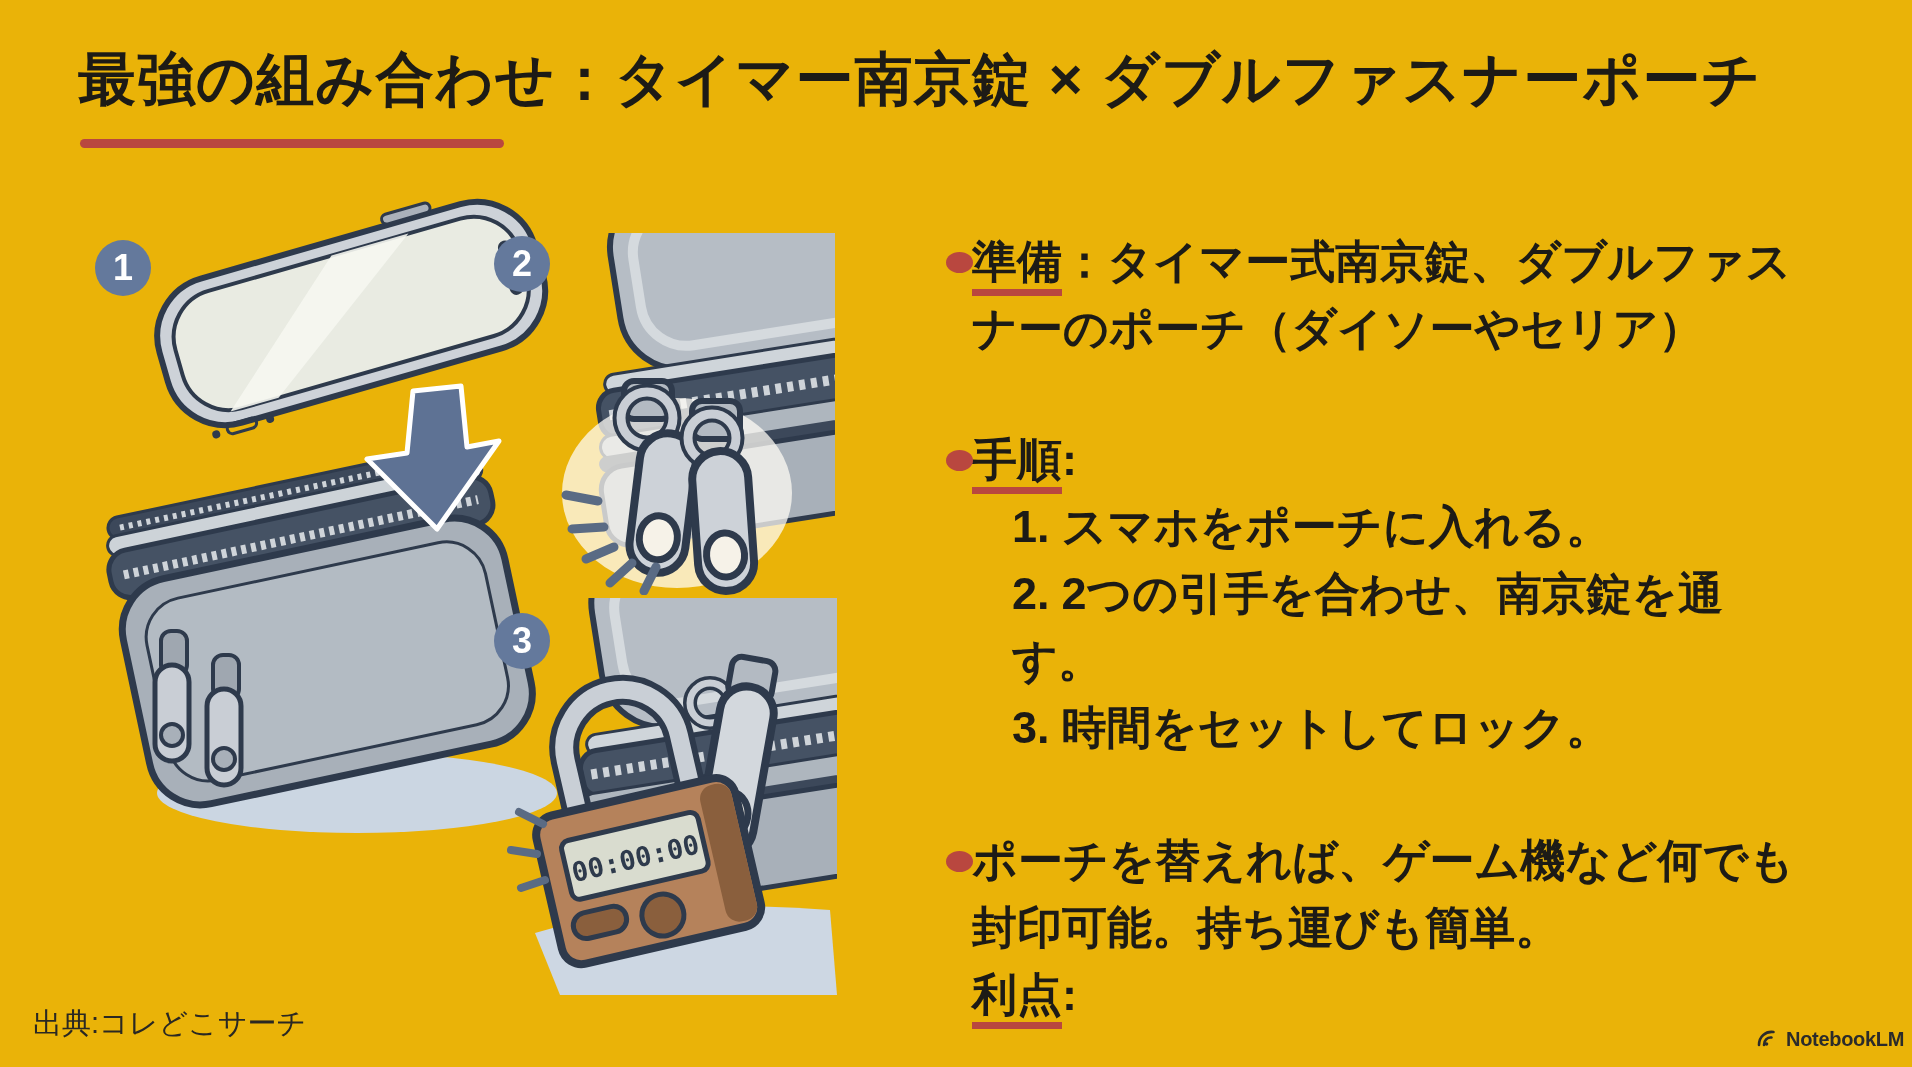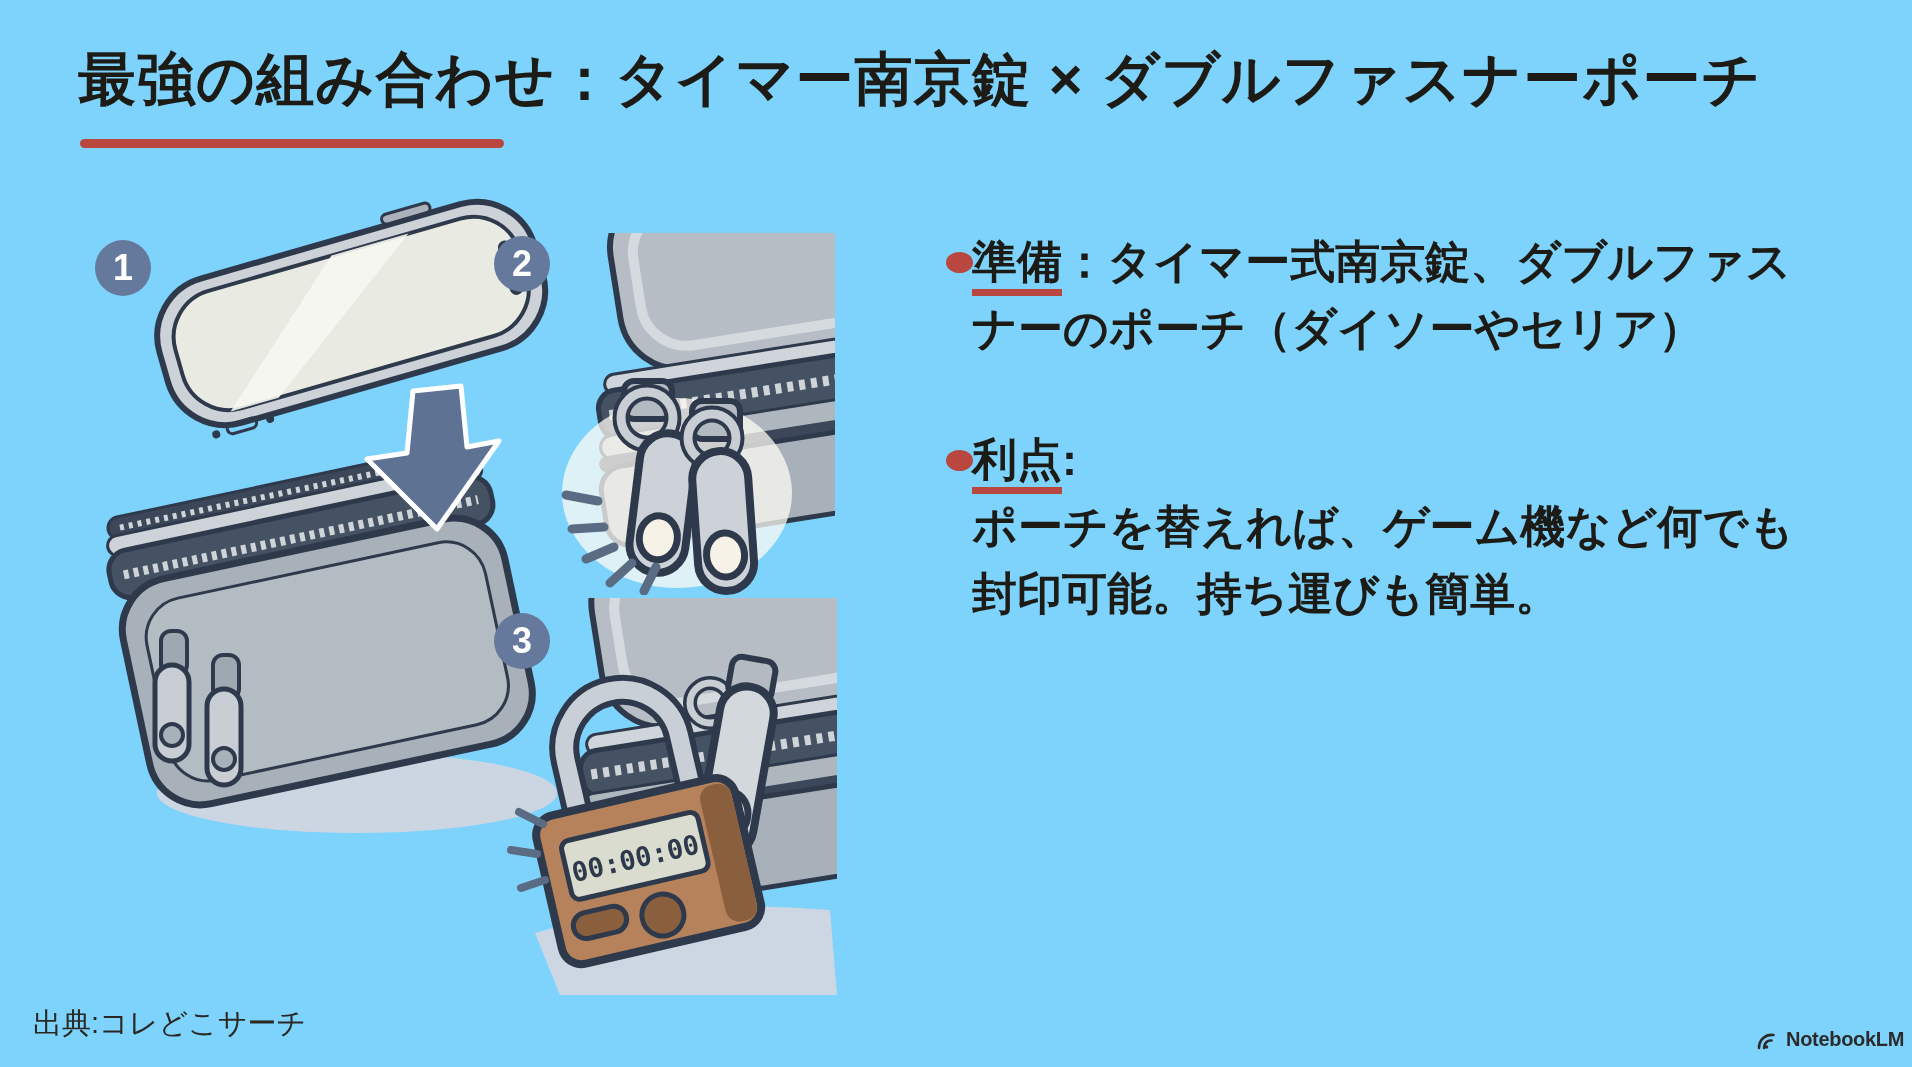--- a/index.html
+++ b/index.html
@@ -1,17 +1,17 @@
 <!DOCTYPE html>
 <html><head>
 <meta charset="utf-8">
 <style>
   html,body{margin:0;padding:0;background:#f6f2e8;}
   .slide{
-    position:relative;width:1912px;height:1067px;background:#7dd3fc;overflow:hidden;
+    position:relative;width:1912px;height:1067px;background:#eab308;overflow:hidden;
     font-family:"Liberation Sans","DejaVu Sans",sans-serif;color:#1d1b16;
   }
   .title{position:absolute;left:78px;top:46px;margin:0;font-size:58px;line-height:66px;
          font-weight:800;letter-spacing:1px;white-space:nowrap;color:#1d1b16;}
   .title-underline{position:absolute;left:80px;top:139px;width:424px;height:9px;
          background:#b9473f;border-radius:5px;}
   .badge{position:absolute;width:56px;height:56px;border-radius:50%;background:#64799c;
          color:#ffffff;display:flex;align-items:center;justify-content:center;
          font-size:36px;font-weight:800;}
   .badge-1{left:95px;top:240px;}
@@ -27,21 +27,21 @@
   .section{position:relative;}
   .section-1{margin-bottom:64px;}
   .section-2{margin-bottom:66px;}
   .dot{position:absolute;left:-26px;top:24px;width:27px;height:21px;border-radius:50%;
        background:#b9473f;}
   .kw{border-bottom:7px solid #b9473f;padding-bottom:2px;}
   .step{padding-left:40px;}
   .step .num{margin-right:12px;}
   .source{position:absolute;left:33px;top:1003px;font-size:29px;line-height:40px;
           font-weight:500;color:#2a2823;}
-  .brand{position:absolute;left:1756px;top:1028px;display:flex;align-items:flex-end;gap:6px;
+  .brand{position:absolute;left:1756px;top:1028px;display:flex;align-items:flex-start;gap:6px;
          font-size:20px;font-weight:700;color:#2b2b2b;letter-spacing:-0.3px;}
   .brand svg{display:block;}
 </style>
 </head>
 <body>
 
 <div class="slide">
 
   <h1 class="title">最強の組み合わせ：タイマー南京錠 × ダブルファスナーポーチ</h1>
   <div class="title-underline"></div>
@@ -164,25 +164,32 @@
   <div class="badge badge-2">2</div>
   <div class="badge badge-3">3</div>
 
   <div class="content">
 
     <div class="section section-1">
       <span class="dot"></span>
       <span class="kw">準備</span><span>：</span><span>タイマー式南京錠、ダブルファスナーのポーチ（ダイソーやセリア）</span>
     </div>
 
+    <div class="section section-2">
+      <span class="dot"></span>
+      <div><span class="kw">手順</span><span>:</span></div>
+      <div class="step"><span class="num">1.</span><span>スマホをポーチに入れる。</span></div>
+      <div class="step"><span class="num">2.</span><span>2つの引手を合わせ、南京錠を通す。</span></div>
+      <div class="step"><span class="num">3.</span><span>時間をセットしてロック。</span></div>
+    </div>
 
     <div class="section section-3">
       <span class="dot"></span>
+      <div>ポーチを替えれば、ゲーム機など何でも封印可能。持ち運びも簡単。</div>
       <div><span class="kw">利点</span><span>:</span></div>
-      <div>ポーチを替えれば、ゲーム機など何でも封印可能。持ち運びも簡単。</div>
     </div>
 
   </div>
 
   <div class="source">出典:コレどこサーチ</div>
 
   <div class="brand">
     <svg width="24" height="20" viewBox="0 0 24 20">
       <g fill="none" stroke="#2b2b2b" stroke-width="2.6" stroke-linecap="round">
         <path d="M3,17 C3,8.5 9.5,3 17.5,4"></path>

